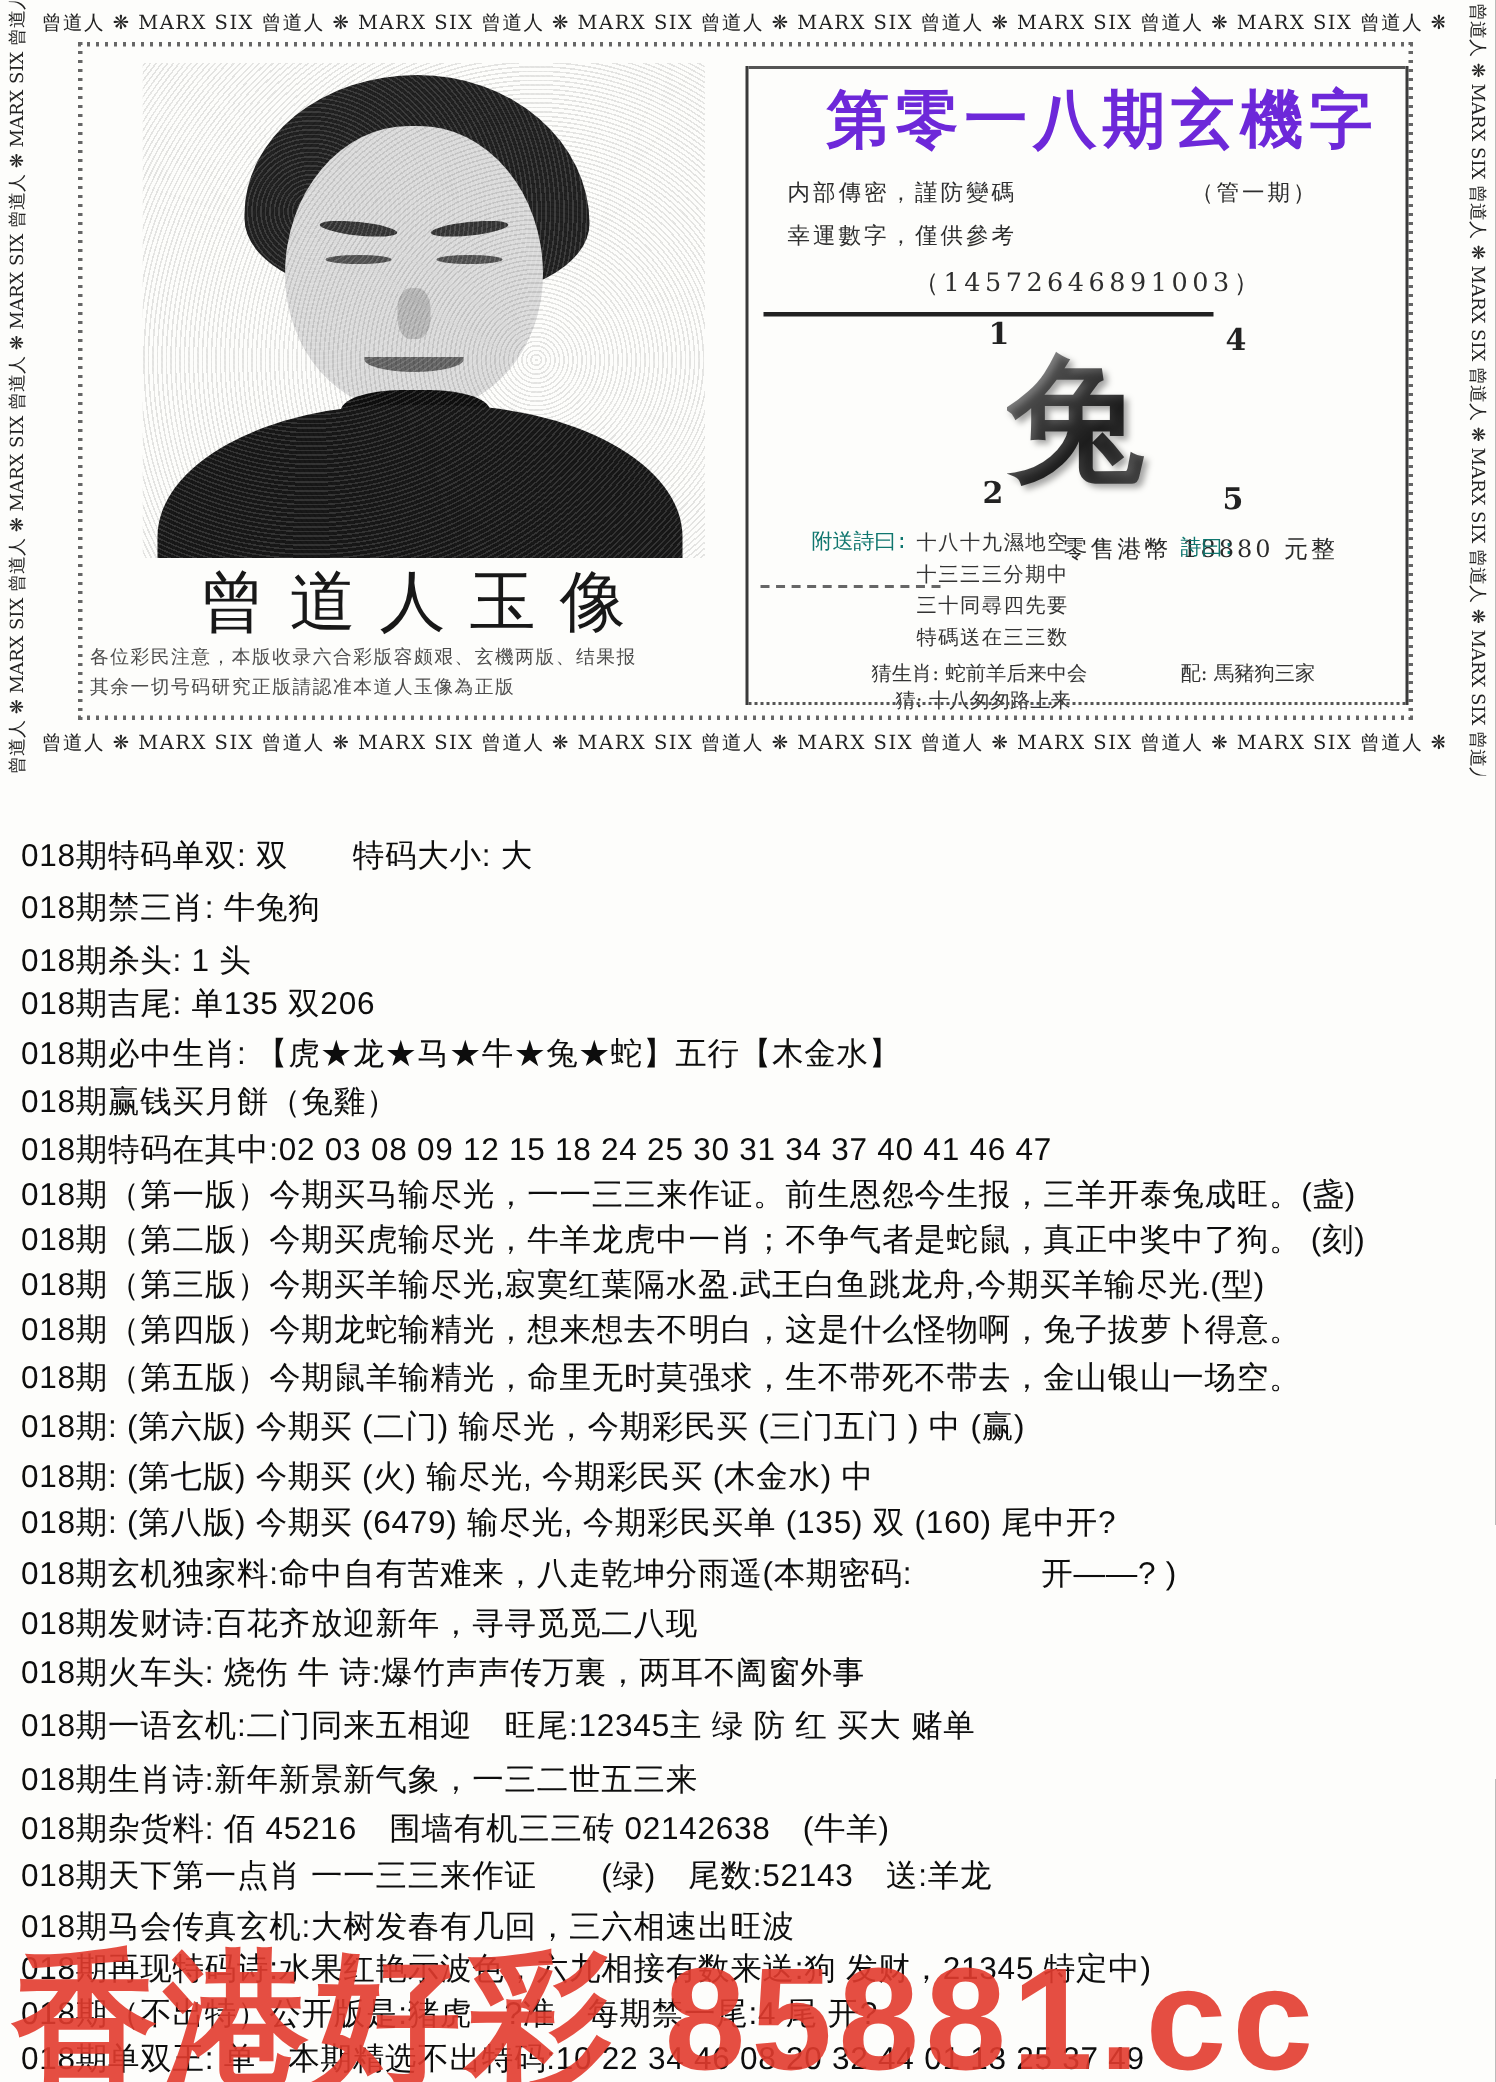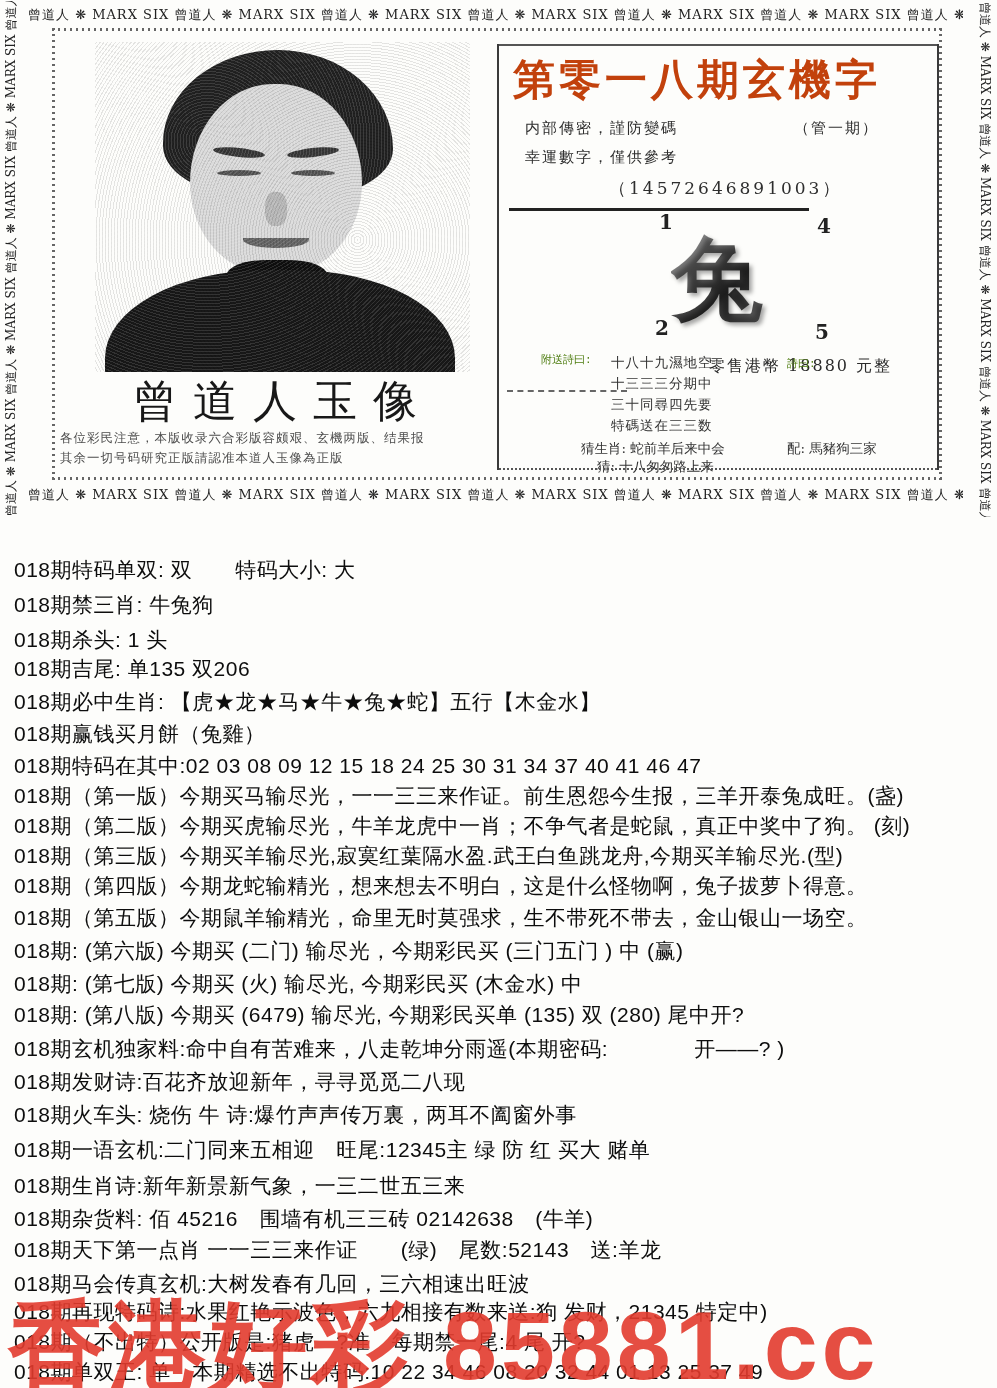--- a/index.html
+++ b/index.html
@@ -42,42 +42,42 @@
            font-family:"DejaVu Serif",serif;font-weight:normal;font-size:44px;letter-spacing:16px;color:#181818;}
   .note{position:absolute;left:60px;width:430px;font-size:12.5px;color:#4c4c4c;filter:blur(.35px);
         letter-spacing:1px;white-space:nowrap;overflow:hidden;}
   #note1{top:430px;font-family:Liberation Serif, serif;}
   #note2{top:450px;}
   
   #rbox{position:absolute;left:497px;top:44px;width:438px;height:426px;
         border-left:2px solid #3a3a3a;border-right:2px solid #3a3a3a;}
   #rbox-topline{position:absolute;left:0;top:0;width:100%;height:2px;background:#555;}
   #rbox-bottomline{position:absolute;left:0;bottom:0;width:100%;height:0;border-bottom:2px dotted #555;}
-  #rtitle{position:absolute;left:14px;top:8px;width:406px;text-align:left;
-          font-family:"DejaVu Serif",serif;font-weight:bold;font-size:42px;letter-spacing:4px;color:#c2410c;}
+  #rtitle{position:absolute;left:14px;top:8px;width:406px;text-align:right;
+          font-family:"DejaVu Serif",serif;font-weight:bold;font-size:42px;letter-spacing:4px;color:#6d28d9;}
   .rline{position:absolute;font-family:"DejaVu Serif",serif;font-size:15px;color:#2e2e2e;filter:blur(.3px);letter-spacing:2px;}
   #rl1{left:26px;top:75px;}
   #rl1r{left:295px;top:75px;}
   #rl2{left:26px;top:104px;}
   #rserial{left:110px;top:133px;font-size:17px;letter-spacing:3px;}
   #rdash1{position:absolute;left:10px;top:164px;width:300px;border-top:3px solid #222;}
   
   #rabbit{position:absolute;left:120px;top:168px;width:220px;height:130px;}
   #rabbit .glyph{position:absolute;left:52px;top:6px;font-size:92px;font-weight:bold;
       font-family:"DejaVu Serif",serif;background:linear-gradient(135deg,#b5b5b5,#2c2c2c 60%,#777);
       -webkit-background-clip:text;background-clip:text;color:transparent;
       text-shadow:3px 3px 4px rgba(0,0,0,.35);filter:blur(.3px);}
   #rabbit .cn{position:absolute;font-size:20px;font-weight:bold;color:#222;font-family:"DejaVu Serif",serif;}
   #cn1{left:40px;top:-2px;}  #cn4{left:198px;top:2px;}
   #cn2{left:36px;top:104px;} #cn5{left:196px;top:108px;}
   #rprice{position:absolute;left:210px;top:312px;font-family:"DejaVu Serif",serif;font-size:16px;
           color:#2a2a2a;letter-spacing:2px;filter:blur(.3px);}
   #rdash2{position:absolute;left:8px;top:346px;width:120px;border-top:2px dashed #666;}
   
-  .poem-label{position:absolute;font-family:Liberation Mono, monospace;font-size:11px;color:#4d7c0f;filter:blur(.35px);}
+  .poem-label{position:absolute;font-family:Liberation Mono, monospace;font-size:14px;color:#0f766e;filter:blur(.35px);}
   .poem{position:absolute;font-family:"DejaVu Serif",serif;font-size:13.5px;color:#333;
         line-height:21px;filter:blur(.35px);letter-spacing:1px;}
   #pll{left:42px;top:308px;}
   #pl{left:112px;top:308px;text-align:right;}
   #prl{left:288px;top:312px;}
   #pr{left:330px;top:312px;}
   #guess1{position:absolute;left:82px;top:396px;font-family:"DejaVu Serif",serif;font-size:13.5px;color:#333;filter:blur(.35px);}
   #pair{left:288px;top:396px;position:absolute;font-family:"DejaVu Serif",serif;font-size:13.5px;color:#333;filter:blur(.35px);}
   #guess2{position:absolute;left:98px;top:414px;font-family:"DejaVu Serif",serif;font-size:13.5px;color:#333;filter:blur(.35px);}
   
@@ -163,21 +163,21 @@
     <div class="bline" style="top:146px">018期必中生肖: 【虎★龙★马★牛★兔★蛇】五行【木金水】</div>
     <div class="bline" style="top:178px">018期赢钱买月餅（兔雞）</div>
     <div class="bline" style="top:210px">018期特码在其中:02 03 08 09 12 15 18 24 25 30 31 34 37 40 41 46 47</div>
     <div class="bline" style="top:240px">018期（第一版）今期买马输尽光，一一三三来作证。前生恩怨今生报，三羊开泰兔成旺。(盏)</div>
     <div class="bline" style="top:270px">018期（第二版）今期买虎输尽光，牛羊龙虎中一肖；不争气者是蛇鼠，真正中奖中了狗。 (刻)</div>
     <div class="bline" style="top:300px">018期（第三版）今期买羊输尽光,寂寞红葉隔水盈.武王白鱼跳龙舟,今期买羊输尽光.(型)</div>
     <div class="bline" style="top:330px">018期（第四版）今期龙蛇输精光，想来想去不明白，这是什么怪物啊，兔子拔萝卜得意。</div>
     <div class="bline" style="top:362px">018期（第五版）今期鼠羊输精光，命里无时莫强求，生不带死不带去，金山银山一场空。</div>
     <div class="bline" style="top:395px">018期: (第六版) 今期买 (二门) 输尽光，今期彩民买 (三门五门 )  中  (赢)</div>
     <div class="bline" style="top:428px">018期: (第七版) 今期买 (火) 输尽光, 今期彩民买 (木金水)  中</div>
-    <div class="bline" style="top:459px">018期: (第八版) 今期买 (6479) 输尽光, 今期彩民买单 (135)  双 (280)  尾中开?</div>
+    <div class="bline" style="top:459px">018期: (第八版) 今期买 (6479) 输尽光, 今期彩民买单 (135)  双 (160)  尾中开?</div>
     <div class="bline" style="top:493px">018期玄机独家料:命中自有苦难来，八走乾坤分雨遥(本期密码:　　　　开——? )</div>
     <div class="bline" style="top:526px">018期发财诗:百花齐放迎新年，寻寻觅觅二八现</div>
     <div class="bline" style="top:559px">018期火车头: 烧伤 牛 诗:爆竹声声传万裏，两耳不阖窗外事</div>
     <div class="bline" style="top:594px">018期一语玄机:二门同来五相迎　旺尾:12345主 绿 防 红 买大 赌单</div>
     <div class="bline" style="top:630px">018期生肖诗:新年新景新气象，一三二世五三来</div>
     <div class="bline" style="top:663px">018期杂货料: 佰  45216　围墙有机三三砖  02142638　(牛羊)</div>
     <div class="bline" style="top:694px">018期天下第一点肖 一一三三来作证　　(绿)　尾数:52143　送:羊龙</div>
     <div class="bline" style="top:728px">018期马会传真玄机:大树发春有几回，三六相速出旺波</div>
     <div class="bline" style="top:756px">018期再现特码诗:水果红艳示波色，六九相接有数来送:狗 发财，21345 特定中)</div>
     <div class="bline" style="top:786px">018期（不出特）公开版是:猪虎　?准　每期禁一尾:4 尾 开?</div>

